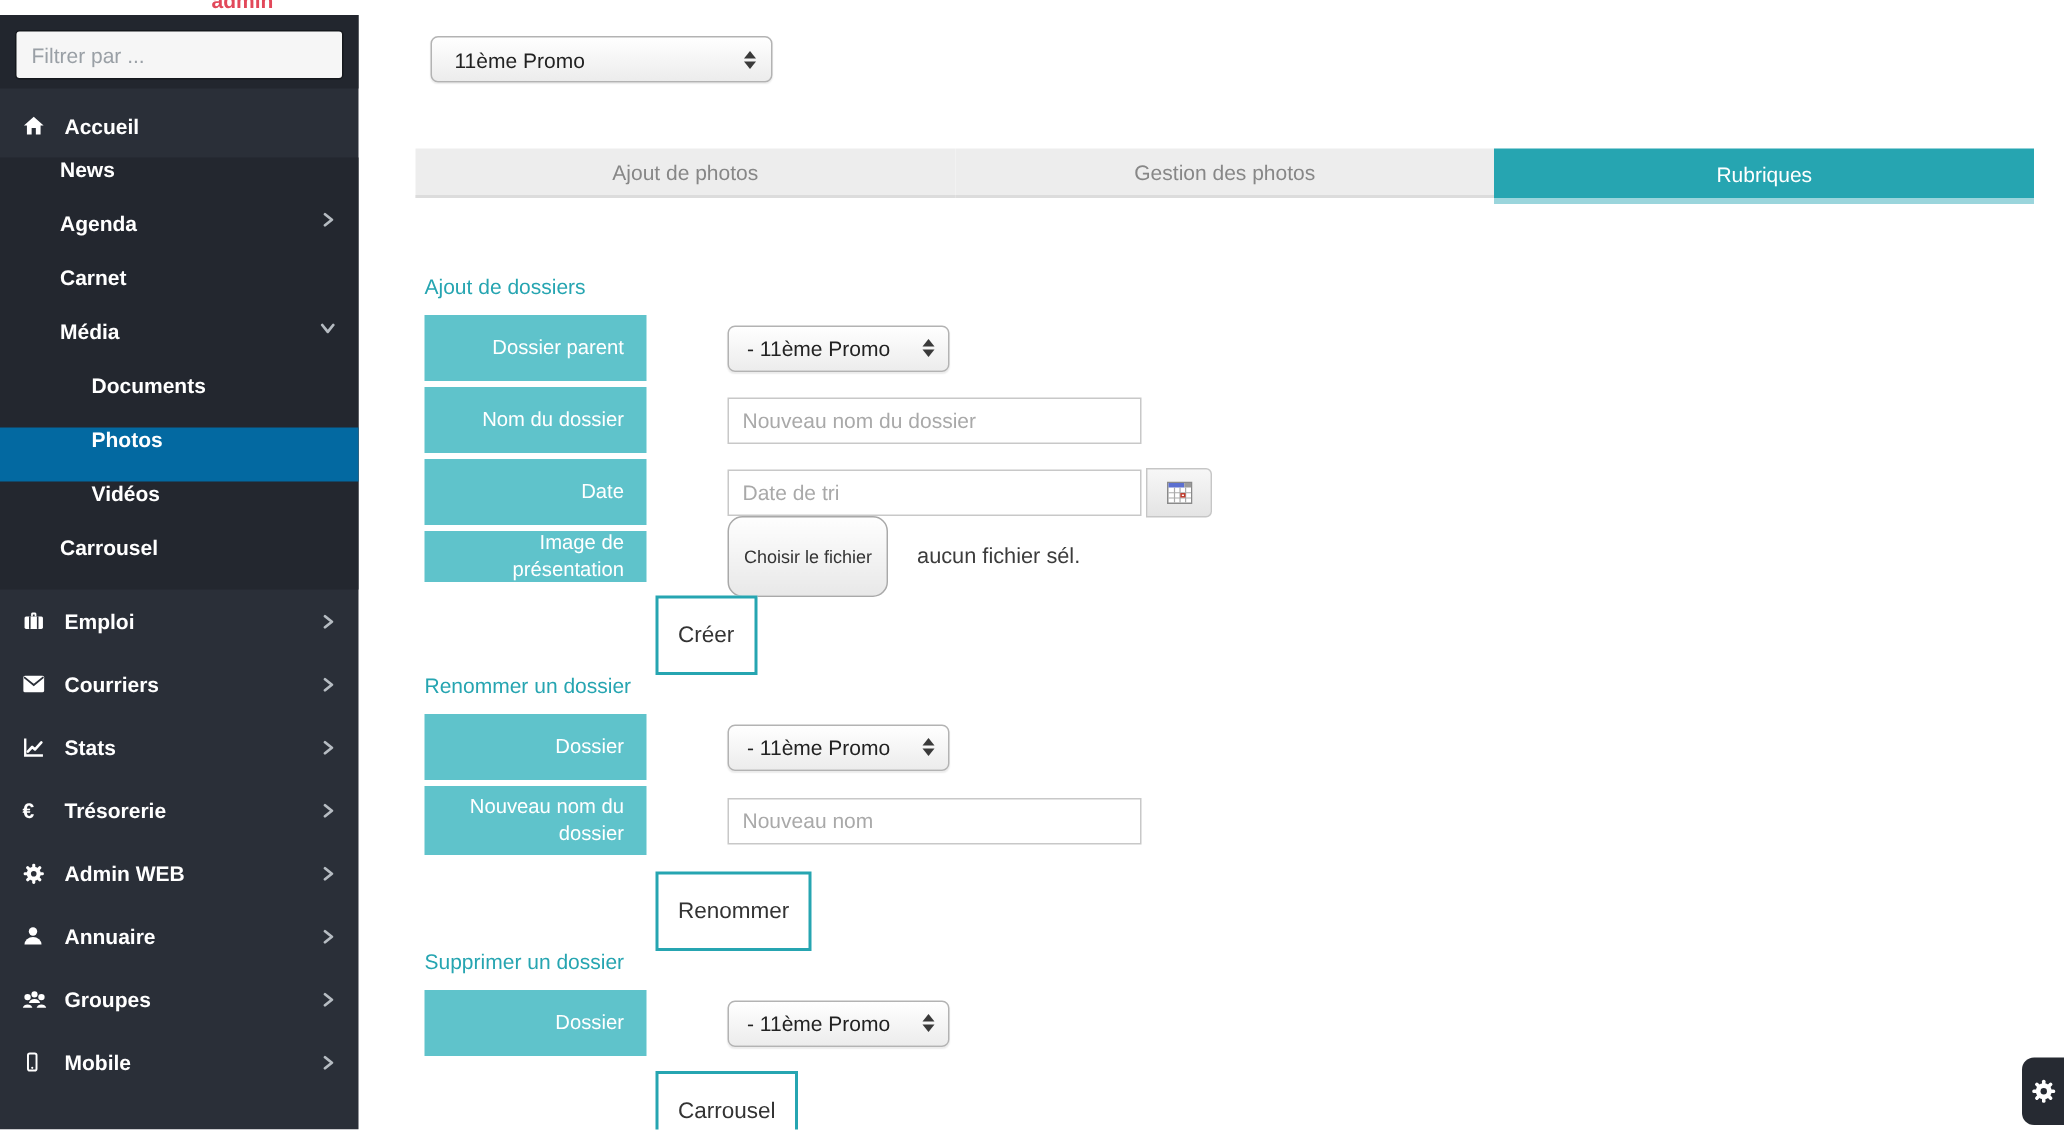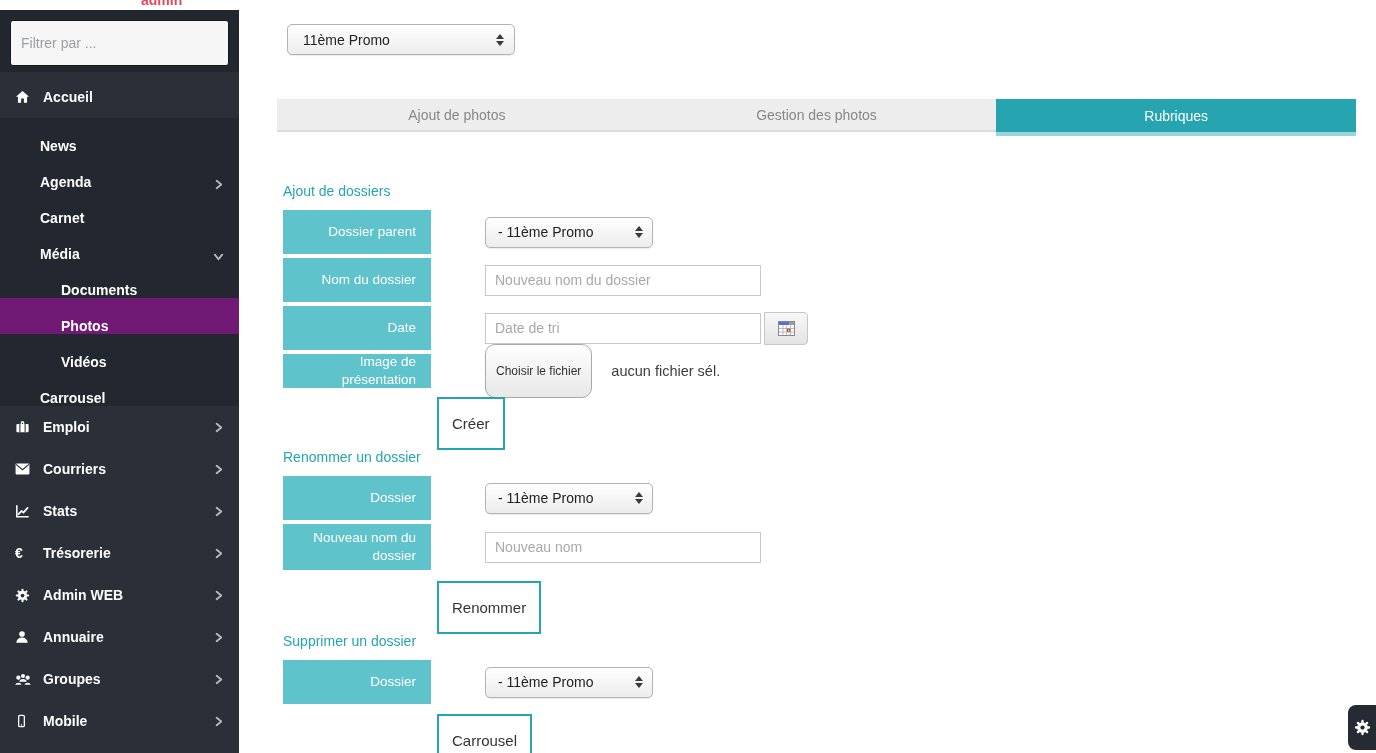--- a/index.html
+++ b/index.html
@@ -9,39 +9,39 @@
     font-family:"Liberation Sans","DejaVu Sans",sans-serif;
     -webkit-font-smoothing:antialiased;
   }
   
   .topstrip{position:absolute;top:0;left:0;width:239px;height:10px;background:#fff;overflow:hidden;z-index:5;}
   .topstrip .admin-name{display:block;margin:-8px 0 0 141px;font-size:14px;font-weight:700;color:#e2485a;}
   
   .sidebar{position:absolute;left:0;top:10px;width:239px;height:743px;background:#2a2f38;z-index:4;}
   .side-header{background:#22262e;padding:10px 10px 6px 10px;}
   .filter-input{
-    width:100%;box-sizing:border-box;height:46px;background:#f6f6f6;border:1px solid #15181d;
+    width:100%;box-sizing:border-box;height:33px;background:#f6f6f6;border:1px solid #15181d;
     border-radius:3px;padding:0 10px;font-size:14px;color:#4d7c0f;outline:none;
     font-family:"Liberation Sans","DejaVu Sans",sans-serif;
   }
   .filter-input::placeholder{color:#9aa0a6;}
   .nav{padding-top:4px;}
   .nav-item{height:42px;display:flex;align-items:center;padding:0 15px;color:#fff;
     font-size:14px;font-weight:600;cursor:pointer;}
   .nicon{width:22px;display:inline-flex;align-items:center;justify-content:flex-start;margin-right:6px;flex:0 0 22px;}
   .nicon svg{display:block;}
   .euro-glyph{font-size:14px;font-weight:700;color:#fff;}
   .chev{margin-left:auto;display:inline-flex;opacity:.85;}
   .chev svg{display:block;}
   .chev.down svg{transform:rotate(90deg);}
   .submenu{background:#23272f;}
-  .sub-item{height:36px;display:flex;align-items:flex-end;padding:0 15px 0 40px;color:#fff;
+  .sub-item{height:36px;display:flex;align-items:flex-start;padding:0 15px 0 40px;color:#fff;
     font-size:14px;font-weight:600;cursor:pointer;}
   .sub-item.lvl3{padding-left:61px;}
-  .sub-item.active{background:#701a75;}
+  .sub-item.active{background:#0369a1;}
   
   .promo-select{
     position:absolute;left:287px;top:24px;width:228px;height:31px;box-sizing:border-box;
     background:linear-gradient(#ffffff,#ececec);border:1px solid #b3b3b3;border-radius:5px;
     box-shadow:0 1px 1px rgba(0,0,0,.08);
     display:flex;align-items:center;padding:0 10px 0 15px;font-size:14px;color:#222;cursor:pointer;
   }
   .sel-arrows{margin-left:auto;display:flex;flex-direction:column;align-items:center;gap:2px;}
   .sel-arrows i{display:block;width:0;height:0;border-left:4px solid transparent;border-right:4px solid transparent;}
   .sel-arrows i.up{border-bottom:5px solid #3a3a3a;}
@@ -58,21 +58,21 @@
   .sec-title{font-size:14px;color:#26a5b1;margin:0 0 11px 0;font-weight:400;line-height:16px;}
   .frow{display:flex;margin-bottom:4px;gap:30px;}
   .frow .flabel{
     width:148px;flex:0 0 148px;box-sizing:border-box;background:#5fc3cb;color:#fff;
     display:flex;align-items:center;justify-content:flex-end;text-align:right;
     padding:0 15px 0 12px;font-size:13.5px;line-height:18px;
   }
   .h44{height:44px;} .h46{height:46px;} .h34{height:34px;}
   .fctrl{margin-left:24px;display:flex;align-items:center;}
   .mini-select{
-    width:168px;height:31px;box-sizing:border-box;
+    width:148px;height:31px;box-sizing:border-box;
     background:linear-gradient(#ffffff,#ececec);border:1px solid #b3b3b3;border-radius:5px;
     box-shadow:0 1px 1px rgba(0,0,0,.08);
     display:flex;align-items:center;padding:0 9px 0 12px;font-size:14px;color:#222;cursor:pointer;
   }
   .txt-input{
     width:276px;height:31px;box-sizing:border-box;border:1px solid #c8c8c8;background:#fff;
     padding:0 9px;font-size:14px;color:#333;outline:none;
     font-family:"Liberation Sans","DejaVu Sans",sans-serif;
   }
   .txt-input::placeholder{color:#a9a9a9;}

